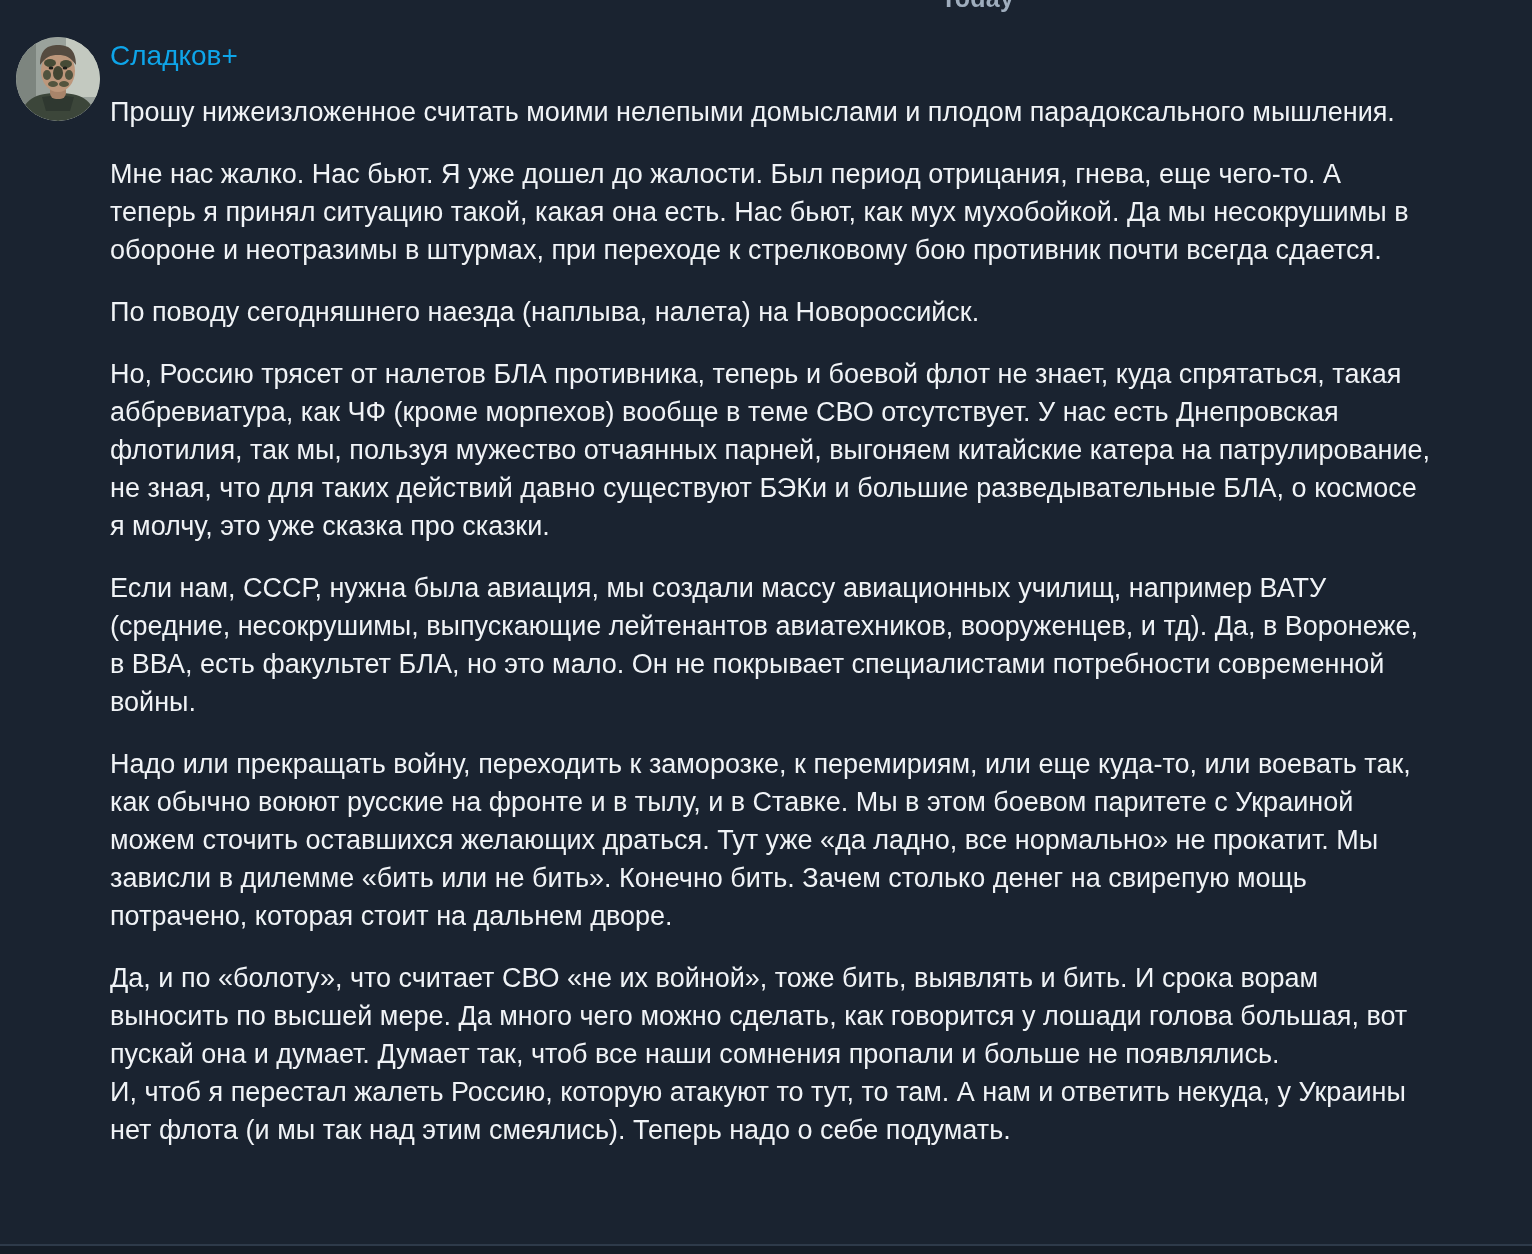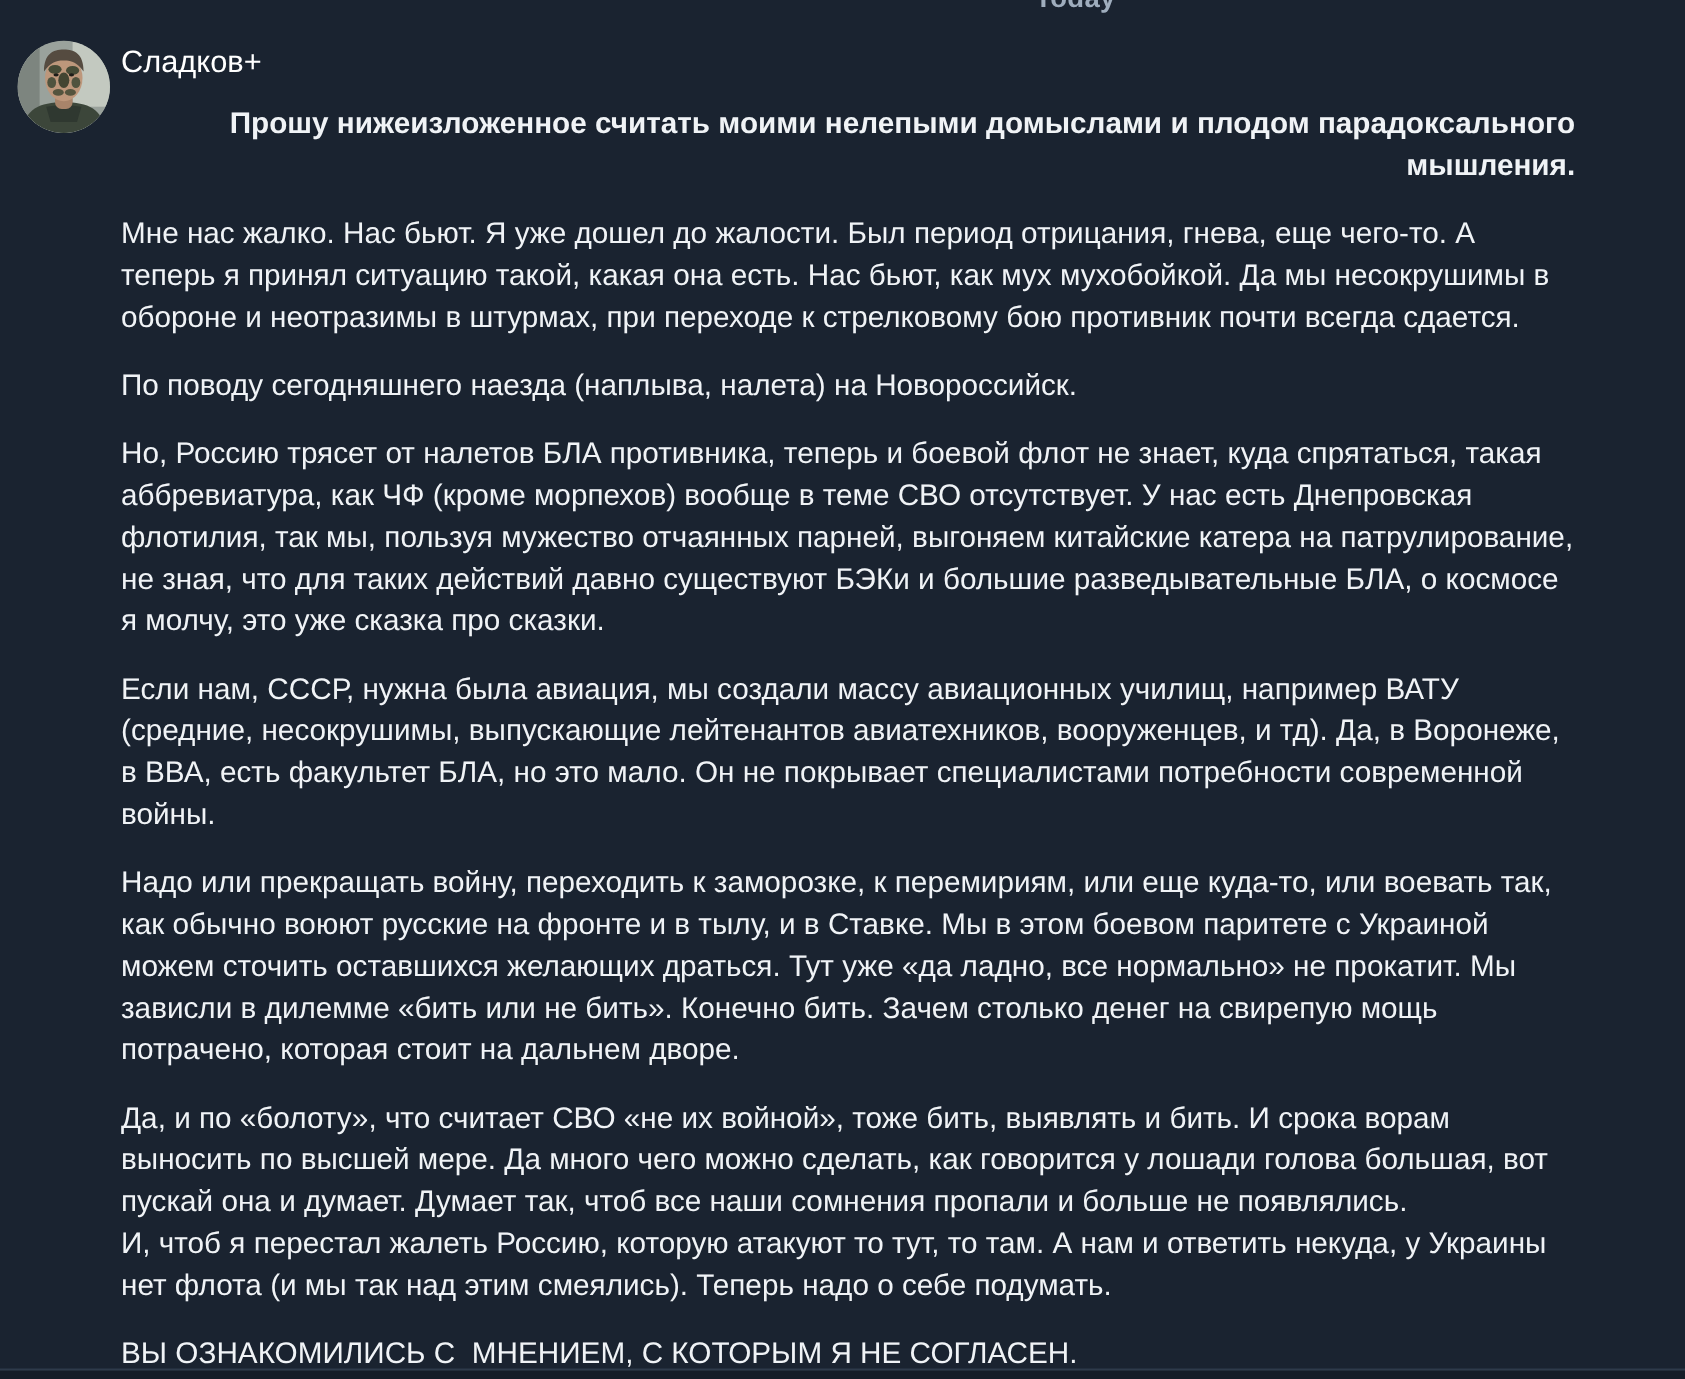--- a/index.html
+++ b/index.html
@@ -38,33 +38,32 @@
     background: #9aa29c;
   }
   .avatar svg { display: block; }
   .content {
     flex: 1;
     max-width: 1322px;
     font-size: 27px;
     line-height: 38px;
   }
   .author {
-    color: #ffffff;
+    color: #0ea5e9;
     font-size: 28px;
     font-weight: 500;
     line-height: 34px;
     margin: 0 0 20px 0;
     cursor: pointer;
     display: inline-block;
   }
   .headline {
-    font-weight: bold;
+    font-weight: normal;
     margin: 0 0 24px 0;
     white-space: pre-wrap;
-    text-align: right;
   }
   .para {
     margin: 0 0 24px 0;
     white-space: pre-wrap;
   }
   .closing {
     margin: 10px 0 24px 0;
     white-space: pre-wrap;
   }
   .next-message {
@@ -124,21 +123,20 @@
     <div class="content">
       <div class="author">Сладков+</div>
       <div class="headline">Прошу нижеизложенное считать моими нелепыми домыслами и плодом парадоксального мышления.</div>
       <p class="para">Мне нас жалко. Нас бьют. Я уже дошел до жалости. Был период отрицания, гнева, еще чего-то. А теперь я принял ситуацию такой, какая она есть. Нас бьют, как мух мухобойкой. Да мы несокрушимы в обороне и неотразимы в штурмах, при переходе к стрелковому бою противник почти всегда сдается.</p>
       <p class="para">По поводу сегодняшнего наезда (наплыва, налета) на Новороссийск.</p>
       <p class="para">Но, Россию трясет от налетов БЛА противника, теперь и боевой флот не знает, куда спрятаться, такая аббревиатура, как ЧФ (кроме морпехов) вообще в теме СВО отсутствует. У нас есть Днепровская флотилия, так мы, пользуя мужество отчаянных парней, выгоняем китайские катера на патрулирование, не зная, что для таких действий давно существуют БЭКи и большие разведывательные БЛА, о космосе я молчу, это уже сказка про сказки.</p>
       <p class="para">Если нам, СССР, нужна была авиация, мы создали массу авиационных училищ, например ВАТУ (средние, несокрушимы, выпускающие лейтенантов авиатехников, вооруженцев, и тд). Да, в Воронеже, в ВВА, есть факультет БЛА, но это мало. Он не покрывает специалистами потребности современной войны.</p>
       <p class="para">Надо или прекращать войну, переходить к заморозке, к перемириям, или еще куда-то, или воевать так, как обычно воюют русские на фронте и в тылу, и в Ставке. Мы в этом боевом паритете с Украиной можем сточить оставшихся желающих драться. Тут уже «да ладно, все нормально» не прокатит. Мы зависли в дилемме «бить или не бить». Конечно бить. Зачем столько денег на свирепую мощь потрачено, которая стоит на дальнем дворе.</p>
       <p class="para">Да, и по «болоту», что считает СВО «не их войной», тоже бить, выявлять и бить. И срока ворам выносить по высшей мере. Да много чего можно сделать, как говорится у лошади голова большая, вот пускай она и думает. Думает так, чтоб все наши сомнения пропали и больше не появлялись.
 И, чтоб я перестал жалеть Россию, которую атакуют то тут, то там. А нам и ответить некуда, у Украины нет флота (и мы так над этим смеялись). Теперь надо о себе подумать.</p>
-      <p class="closing">ВЫ ОЗНАКОМИЛИСЬ С  МНЕНИЕМ, С КОТОРЫМ Я НЕ СОГЛАСЕН.</p>
       
     </div>
 
   </div>
 
   <div class="next-message"></div>
 
 </div>
 
 </body></html>

